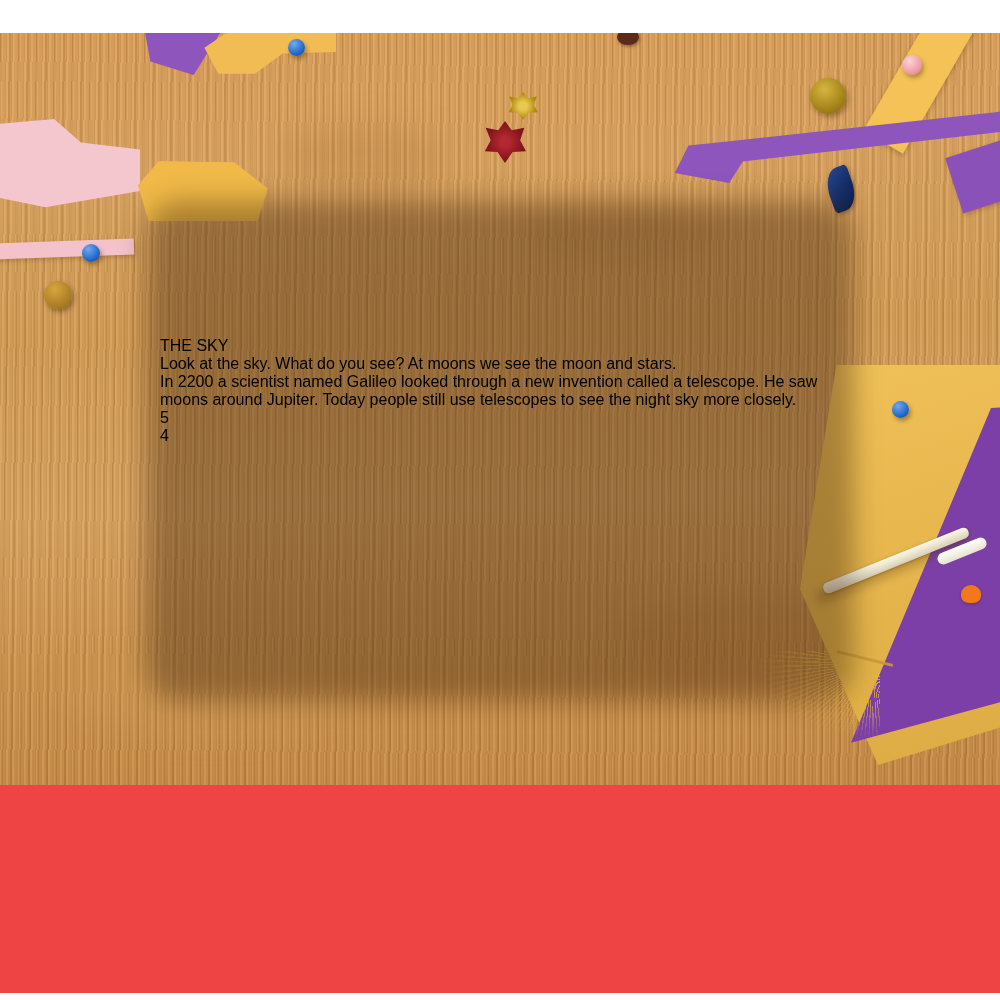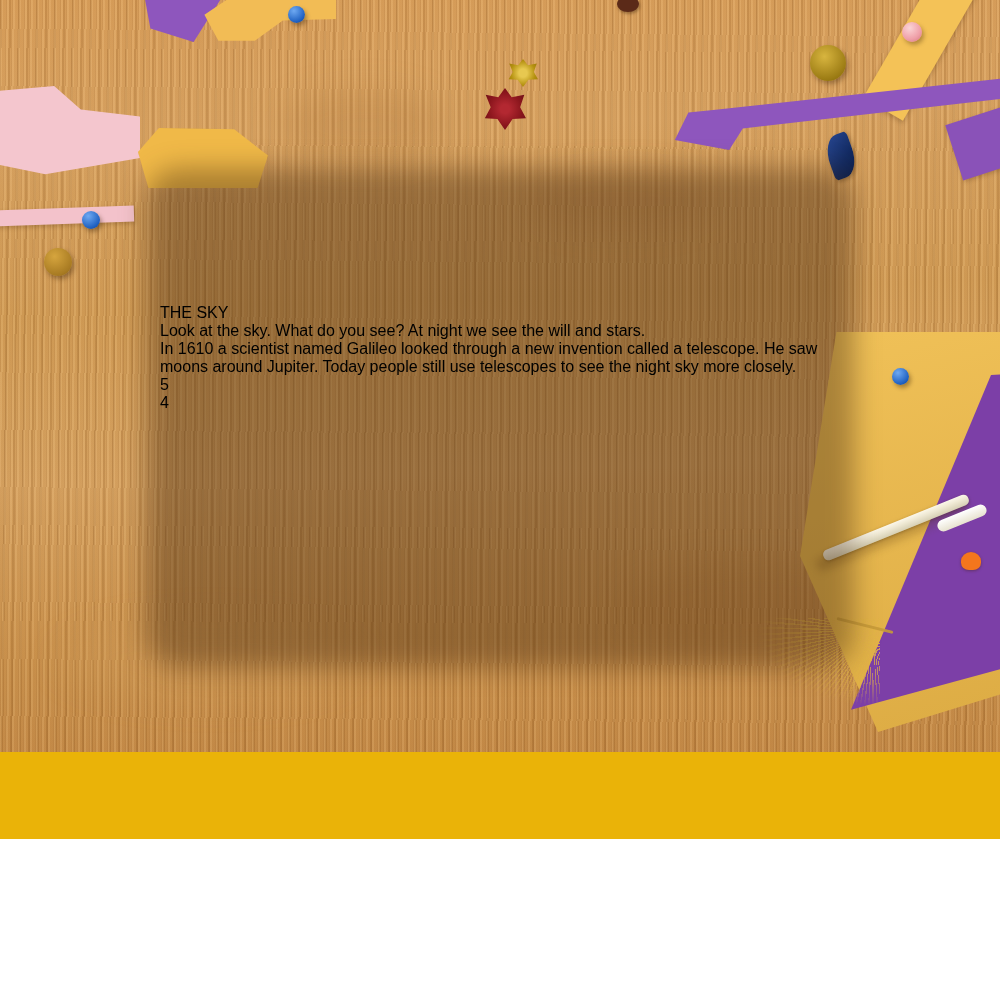--- a/index.html
+++ b/index.html
@@ -1,18 +1,18 @@
 <!DOCTYPE html>
 <html><head>
 <meta charset="utf-8">
 <style>
   html,body{margin:0;padding:0;background:#fff;}
   body{width:1000px;height:1000px;font-family:"Liberation Sans",sans-serif;overflow:hidden;}
 
-  #page{position:relative;width:1000px;height:839px;background:#eab308;overflow:hidden;}
+  #page{position:relative;width:1000px;height:960px;background:#ef4444;overflow:hidden;margin-top:33px;}
 
   
   #photo{position:absolute;left:0;top:0;width:1000px;height:752px;overflow:hidden;
     background:
       repeating-linear-gradient(91deg,
         rgba(120,72,28,.13) 0px, rgba(120,72,28,.13) 1px,
         rgba(255,225,175,.10) 1px, rgba(255,225,175,.10) 3px,
         rgba(120,72,28,.05) 3px, rgba(120,72,28,.05) 6px),
       repeating-linear-gradient(90.6deg,
         rgba(90,50,14,.10) 0px, rgba(90,50,14,.10) 2px,
@@ -338,32 +338,32 @@
             <div class="body"></div>
             <div class="legs"></div>
           </div>
           <div class="fig fig-child">
             <div class="head"></div>
             <div class="body"></div>
             <div class="legs"></div>
           </div>
 
           <div class="hd-sky">THE SKY</div>
-          <div class="body-left">Look at the sky. What do you see? At night we see the will and stars.</div>
+          <div class="body-left">Look at the sky. What do you see? At moons we see the moon and stars.</div>
 
 
 
           <div class="card" id="card-gal">
             <div class="gal-img">
               <div class="gal-arch"></div>
               <div class="gal-tower"></div>
               <div class="gal-scope"></div>
               <div class="gal-crowd"></div>
             </div>
-            <div class="card-gal-text">In 1610 a scientist named Galileo looked through a new invention called a telescope. He saw moons around Jupiter. Today people still use telescopes to see the night sky more closely.</div>
+            <div class="card-gal-text">In 2200 a scientist named Galileo looked through a new invention called a telescope. He saw moons around Jupiter. Today people still use telescopes to see the night sky more closely.</div>
             <div class="gal-page">5</div>
           </div>
 
           <div class="pagenum" style="left:2.2%;bottom:3%;">4</div>
         </div>
 
         <div class="kickstand"></div>
       </div>
     </div>
 

